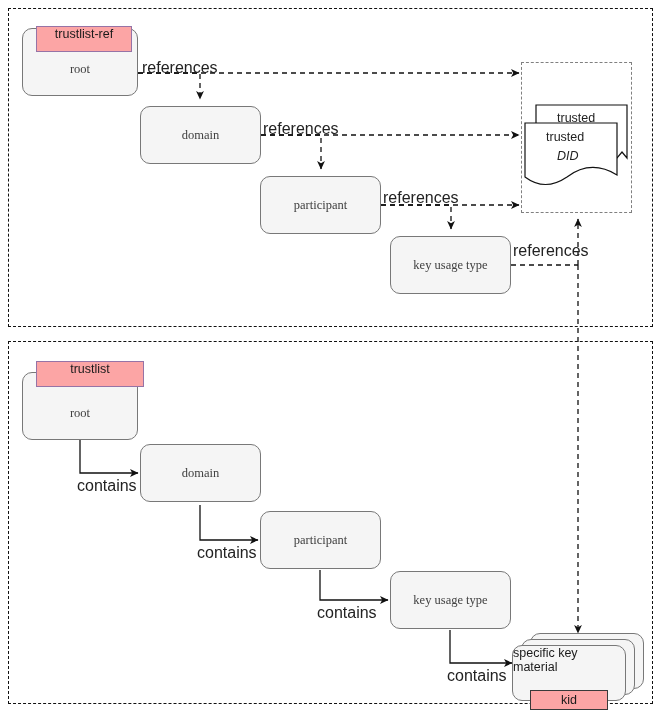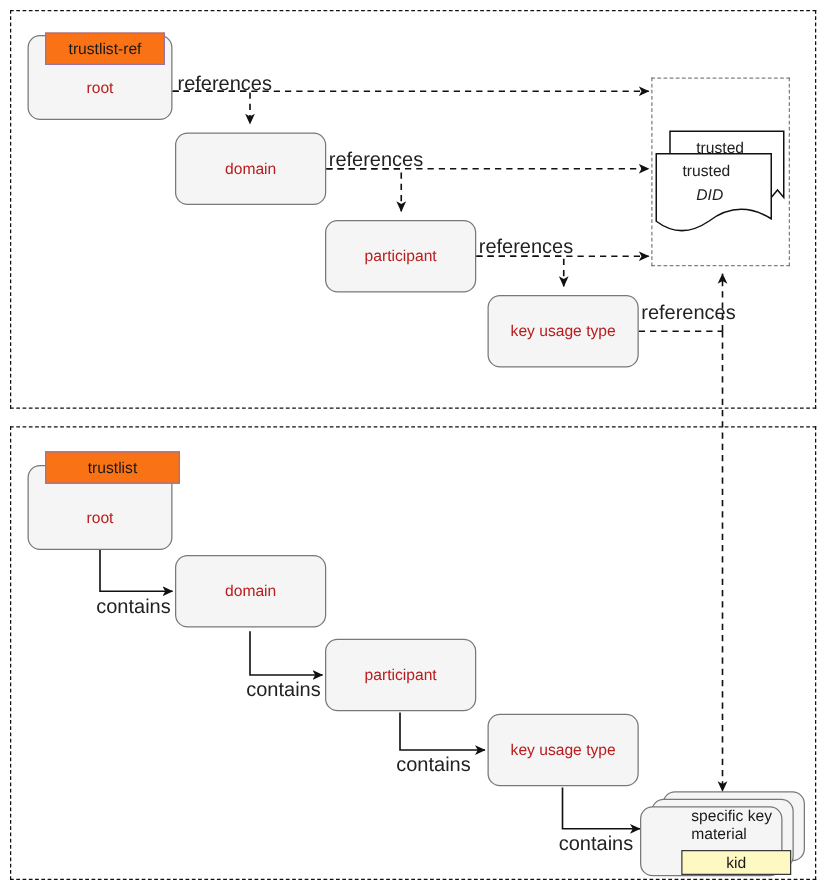--- a/index.html
+++ b/index.html
@@ -31,36 +31,36 @@
   .node {
     position: absolute;
     box-sizing: border-box;
     border: 1px solid #787878;
     border-radius: 10px;
     background: #f5f5f5;
     display: flex;
     align-items: center;
     justify-content: center;
     font-size: 12.5px;
-    color: #b91c1c;
+    color: #404040;
     text-align: center;
+    font-family: Liberation Serif, serif;
   }
   .node.root-node {
     justify-content: center;
     align-items: flex-end;
     padding-bottom: 18px;
   }
   
   .tag {
     position: absolute;
     box-sizing: border-box;
-    background: #f97316;
+    background: #fca5a5;
     border: 1px solid #9673a6;
     display: flex;
-    align-items: center;
     justify-content: center;
     font-size: 12.5px;
     color: #1a1a1a;
     z-index: 4;
   }
   
   .group {
     position: absolute;
     box-sizing: border-box;
     border: 1.5px dashed #111111;
@@ -86,31 +86,31 @@
     border: 1px solid #787878;
     border-radius: 10px;
     background: #f5f5f5;
     display: flex;
     flex-direction: column;
     align-items: center;
     gap: 6px;
     font-size: 12.5px;
     color: #1a1a1a;
     z-index: 3;
-    padding-left: 40px;
   }
   .kid-badge {
     box-sizing: border-box;
     border: 1px solid #3a3a3a;
-    background: #fef9c3;
+    background: #fca5a5;
     font-size: 12.5px;
     color: #1a1a1a;
     padding: 2px 0;
-    width: 88px;
+    width: 78px;
     text-align: center;
+    margin-top: 10px;
   }
   svg { display: block; }
 </style>
 </head>
 <body>
 
 <svg id="canvas" width="661" height="712" viewBox="0 0 661 712" xmlns="http://www.w3.org/2000/svg">
   <defs>
     <marker id="arrowSolid" markerWidth="9" markerHeight="9" refX="8" refY="4.5" orient="auto" markerUnits="userSpaceOnUse">
       <path d="M0,0.6 L8.5,4.5 L0,8.4 L2.2,4.5 Z" fill="#111111"></path>

